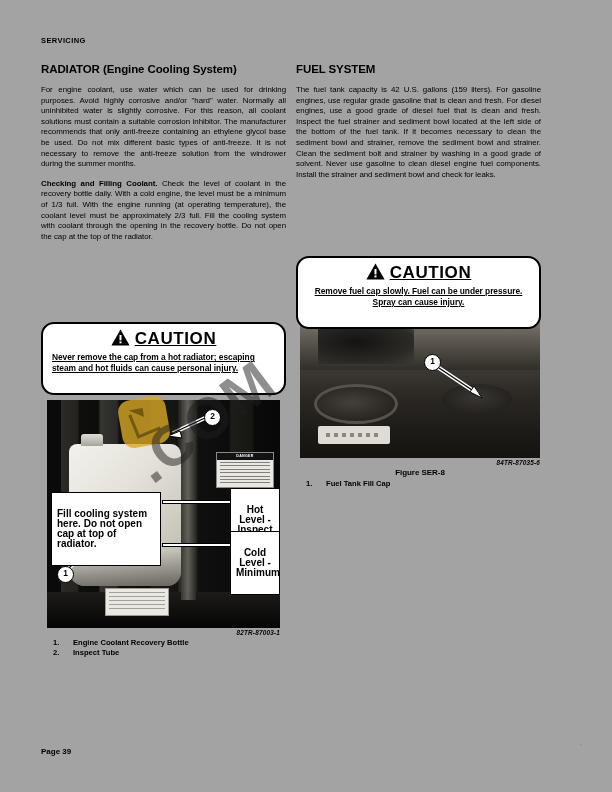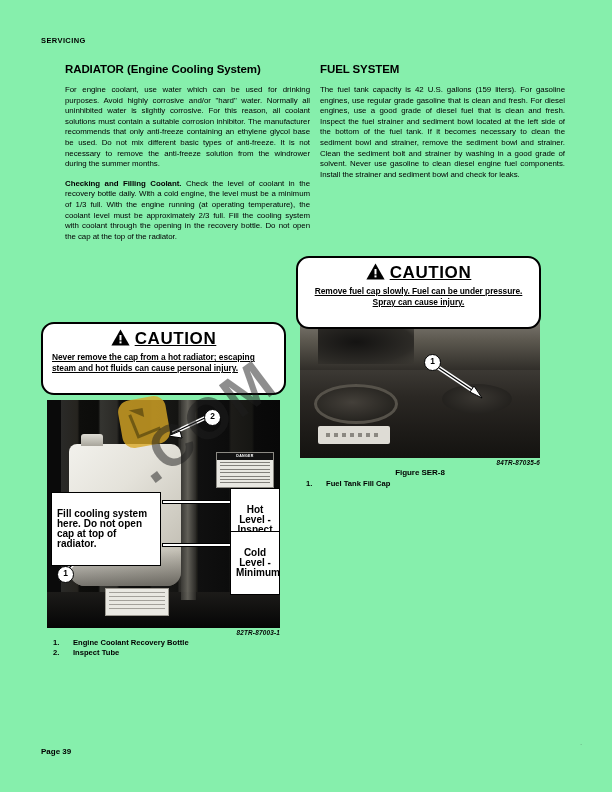--- a/index.html
+++ b/index.html
@@ -8,40 +8,39 @@
     background: #ffffff;
   }
   body {
     font-family: "Liberation Sans", sans-serif;
     color: #000000;
   }
   .page {
     position: relative;
     width: 612px;
     height: 792px;
-    background: #86efac;
+    background: #a3a3a3;
     overflow: hidden;
   }
 
   
   .running-head {
     position: absolute;
     left: 41px;
     top: 36px;
     font-size: 7.5px;
     font-weight: bold;
     letter-spacing: 0.4px;
   }
 
   
   .col {
     position: absolute;
     top: 63px;
     width: 245px;
-    margin-left: 24px;
   }
   .col-left  { left: 41px; }
   .col-right { left: 296px; }
 
   .sec-title {
     font-size: 11.5px;
     font-weight: bold;
     margin: 0 0 10px 0;
     letter-spacing: -0.1px;
   }

